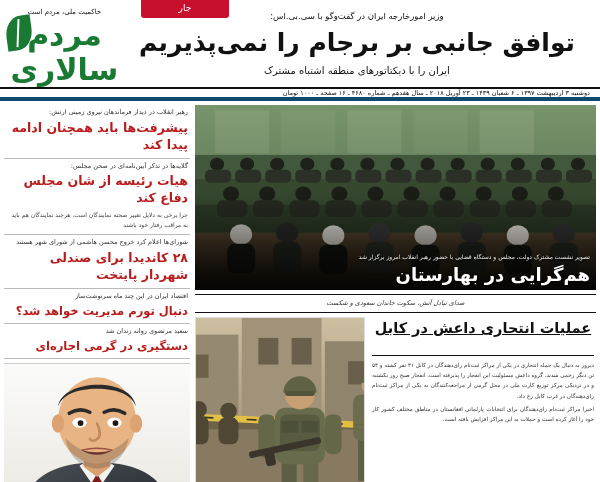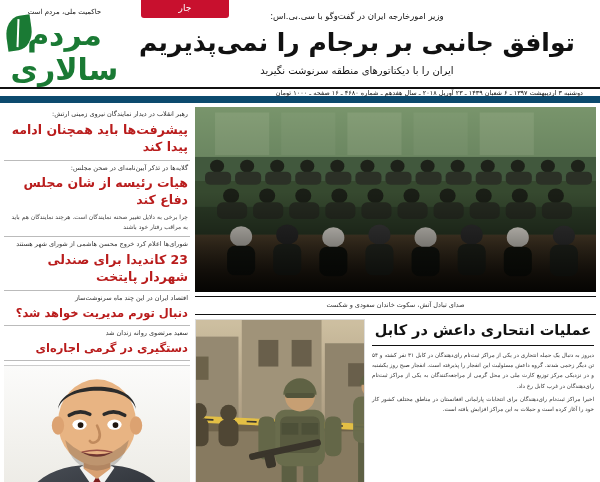--- a/index.html
+++ b/index.html
@@ -103,27 +103,27 @@
     font-size: 9px;
     display: flex;
     align-items: center;
     justify-content: center;
     border-radius: 0 0 3px 3px;
   }
 
   
   .datestrip {
     height: 14px;
-    border-bottom: 7px solid #0c4a6e;
+    border-bottom: 4px solid #0c4a6e;
     font-size: 6.5px;
     color: #111;
     display: flex;
     align-items: center;
     justify-content: space-between;
-    padding: 0 17px;
+    padding: 0 10px;
     direction: rtl;
   }
 
   
   .body {
     flex: 1;
     display: flex;
     flex-direction: row-reverse;
     padding: 4px 4px 0 4px;
     gap: 5px;
@@ -205,20 +205,21 @@
     margin-top: 2px;
     text-shadow: 0 1px 3px rgba(0,0,0,.95);
   }
 
   .band {
     border-top: 1px solid #111;
     border-bottom: 1px solid #111;
     padding: 4px 6px 5px 6px;
     text-align: center;
     direction: rtl;
+    font-style: italic;
   }
   .band-kicker { font-size: 6.5px; color: #333; }
   .band-title {
     font-size: 17px;
     font-weight: bold;
     color: #111;
     margin-top: 2px;
   }
   .band-title .red { color: #c8102e; }
 
@@ -242,21 +243,22 @@
     text-align: right;
     padding: 2px 2px 0 2px;
   }
   .bottom-title {
     font-size: 14.5px;
     font-weight: bold;
     color: #111;
     line-height: 1.35;
     text-align: center;
     border-bottom: 1px solid #111;
-    padding-bottom: 4px;
+    padding-bottom: 16px;
+    text-decoration: underline;
   }
   .bottom-body {
     font-size: 5.6px;
     color: #333;
     line-height: 1.85;
     text-align: justify;
     margin-top: 4px;
   }
   .bottom-body p { margin: 0 0 3px 0; }
 </style>
@@ -270,47 +272,47 @@
     <div class="logo-block">
       <div class="logo-slogan">حاکمیت ملی، مردم است</div>
       <div class="logo-title">مردم سالاری</div>
       <div class="logo-leaf"></div>
     </div>
 
     <div class="head-right">
       <div class="jar-badge">جار</div>
       <div class="kicker">وزیر امورخارجه ایران در گفت‌وگو با سی.بی.اس:</div>
       <div class="main-headline">توافق جانبی بر برجام را نمی‌پذیریم</div>
-      <div class="sub-headline">ایران را با دیکتاتورهای منطقه سرنوشت نگیرید</div>
+      <div class="sub-headline">ایران را با دیکتاتورهای منطقه اشتباه مشترک</div>
     </div>
   </div>
 
   <div class="datestrip">
     <span>دوشنبه ۳ اردیبهشت ۱۳۹۷ ـ ۶ شعبان ۱۴۳۹ ـ ۲۳ آوریل ۲۰۱۸ ـ سال هفدهم ـ شماره ۴۶۸۰ ـ ۱۶ صفحه ـ ۱۰۰۰ تومان</span>
     <span></span>
   </div>
 
   <div class="body">
 
     <div class="col-right">
 
       <div class="brief">
-        <div class="brief-kicker">رهبر انقلاب در دیدار نمایندگان نیروی زمینی ارتش:</div>
+        <div class="brief-kicker">رهبر انقلاب در دیدار فرماندهان نیروی زمینی ارتش:</div>
         <div class="brief-title">پیشرفت‌ها باید همچنان ادامه پیدا کند</div>
       </div>
 
       <div class="brief">
         <div class="brief-kicker">گلایه‌ها در تذکر آیین‌نامه‌ای در صحن مجلس:</div>
         <div class="brief-title">هیات رئیسه از شان مجلس دفاع کند</div>
         <div class="brief-deck">چرا برخی به دلایل تغییر صحنه نمایندگان است. هرچند نمایندگان هم باید به مراقب رفتار خود باشند</div>
       </div>
 
       <div class="brief">
         <div class="brief-kicker">شورای‌ها اعلام کرد خروج محسن هاشمی از شورای شهر هستند</div>
-        <div class="brief-title">23 کاندیدا برای صندلی شهردار پایتخت</div>
+        <div class="brief-title">۲۸ کاندیدا برای صندلی شهردار پایتخت</div>
       </div>
 
       <div class="brief">
         <div class="brief-kicker">اقتصاد ایران در این چند ماه سرنوشت‌ساز</div>
         <div class="brief-title sm">دنبال تورم مدیریت خواهد شد؟</div>
       </div>
 
       <div class="brief">
         <div class="brief-kicker">سعید مرتضوی روانه زندان شد</div>
         <div class="brief-title sm">دستگیری در گرمی اجاره‌ای</div>
@@ -469,20 +471,24 @@
                 <rect x="262" y="148" width="28" height="34" rx="8" fill="#24281f"></rect>
               <circle cx="322" cy="141" r="11" fill="#ece8df"></circle>
                 <rect x="308" y="151" width="28" height="32" rx="8" fill="#14170f"></rect>
               <circle cx="368" cy="139" r="11" fill="#343434"></circle>
                 <rect x="354" y="149" width="28" height="34" rx="8" fill="#272b22"></rect>
             </g>
           </g>
           <rect x="0" y="92" width="400" height="108" fill="url(#shade)"></rect>
         </svg>
 
+        <div class="photo-caption-overlay">
+          <div class="photo-cap-text">تصویر نشست مشترک دولت، مجلس و دستگاه قضایی با حضور رهبر انقلاب امروز برگزار شد</div>
+          <div class="photo-title">هم‌گرایی در بهارستان</div>
+        </div>
       </div>
 
       <div class="band">
         <div class="band-kicker">صدای تبادل آتش، سکوت خاندان سعودی و شکست</div>
       </div>
 
       <div class="bottom-row">
 
         <div class="photo-bottom">
           <svg viewBox="0 0 170 120" width="100%" height="100%" preserveAspectRatio="xMidYMid slice">

